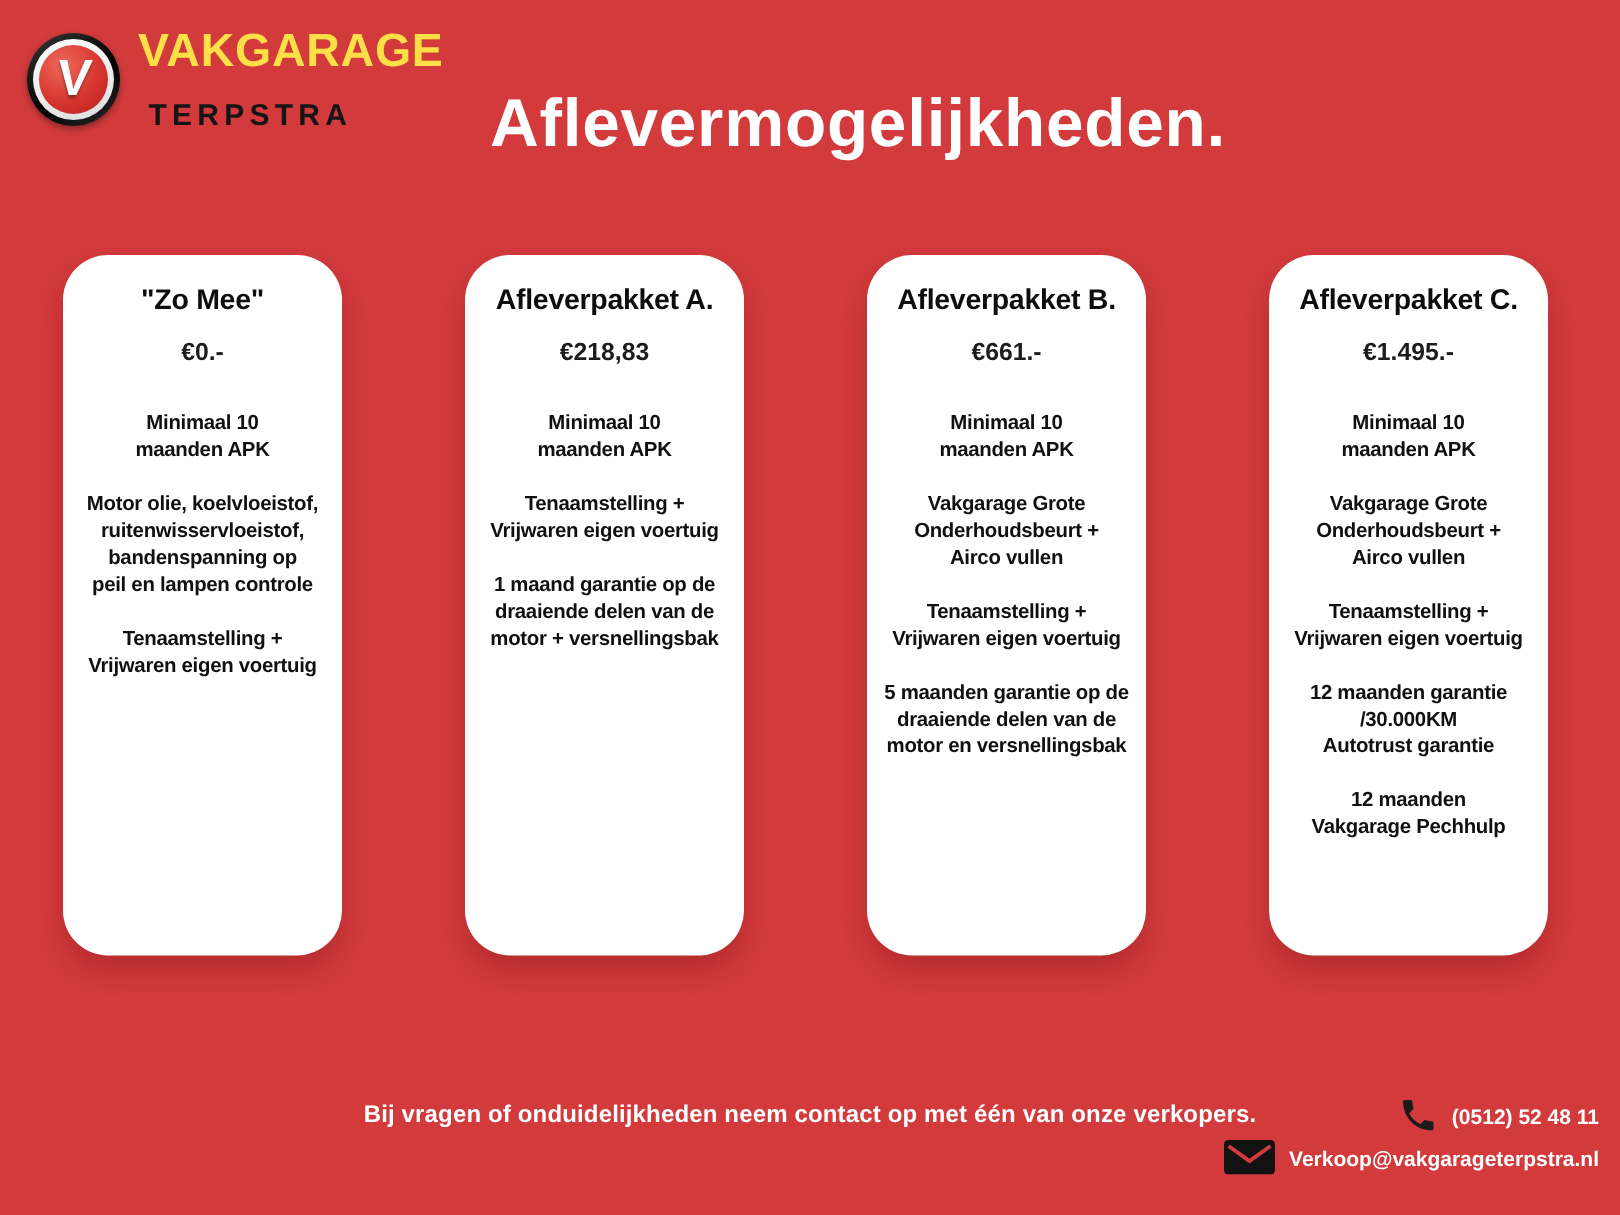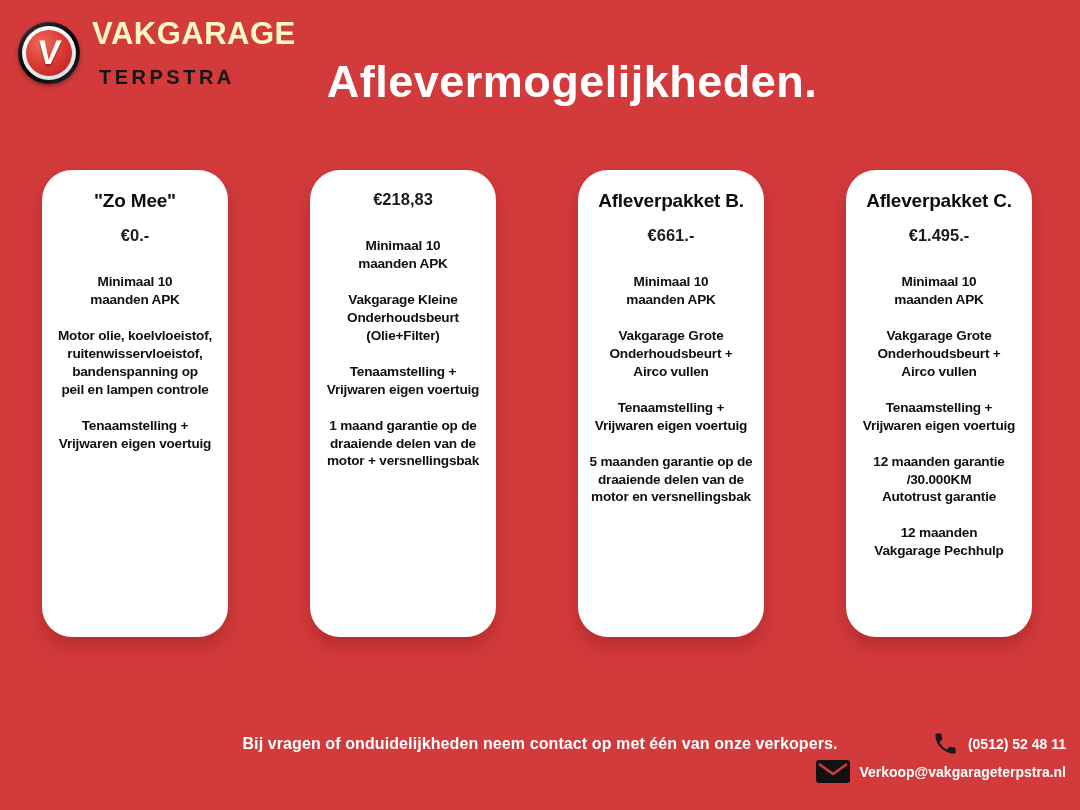--- a/index.html
+++ b/index.html
@@ -32,21 +32,21 @@
     background:radial-gradient(circle at 35% 30%,#ef6a5a 0%,#d7352f 55%,#b32220 100%);
     display:flex;align-items:center;justify-content:center;
   }
   .logo-v{
     color:#fff;font-size:34px;font-weight:800;line-height:1;
     transform:skewX(-6deg) translateY(-1px);
     text-shadow:0 2px 2px rgba(0,0,0,.35);
   }
   .brand-text{display:flex;flex-direction:column;line-height:1;}
   .brand-name{
-    font-size:31px;font-weight:800;color:#fef9c3;letter-spacing:.5px;
+    font-size:31px;font-weight:800;color:#fde047;letter-spacing:.5px;
   }
   .brand-sub{
     font-size:20px;font-weight:700;color:#151515;letter-spacing:3.5px;
     margin-top:18px;margin-left:7px;
   }
   .page-title{
     position:absolute;top:56px;left:0;width:100%;
     text-align:center;
     color:#ffffff;font-size:45px;font-weight:800;letter-spacing:.5px;padding-left:32px;
   }
@@ -127,27 +127,25 @@
           <p class="feature">Motor olie, koelvloeistof,
 ruitenwisservloeistof,
 bandenspanning op
 peil en lampen controle</p>
           <p class="feature">Tenaamstelling +
 Vrijwaren eigen voertuig</p>
         </div>
     </div>
 
     <div class="card">
+      <p class="card-title">Afleverpakket A.</p>
       <p class="card-price">€218,83</p>
       <div class="card-features">
           <p class="feature">Minimaal 10
 maanden APK</p>
-          <p class="feature">Vakgarage Kleine
-Onderhoudsbeurt
-(Olie+Filter)</p>
           <p class="feature">Tenaamstelling +
 Vrijwaren eigen voertuig</p>
           <p class="feature">1 maand garantie op de
 draaiende delen van de
 motor + versnellingsbak</p>
         </div>
     </div>
 
     <div class="card">
       <p class="card-title">Afleverpakket B.</p>

